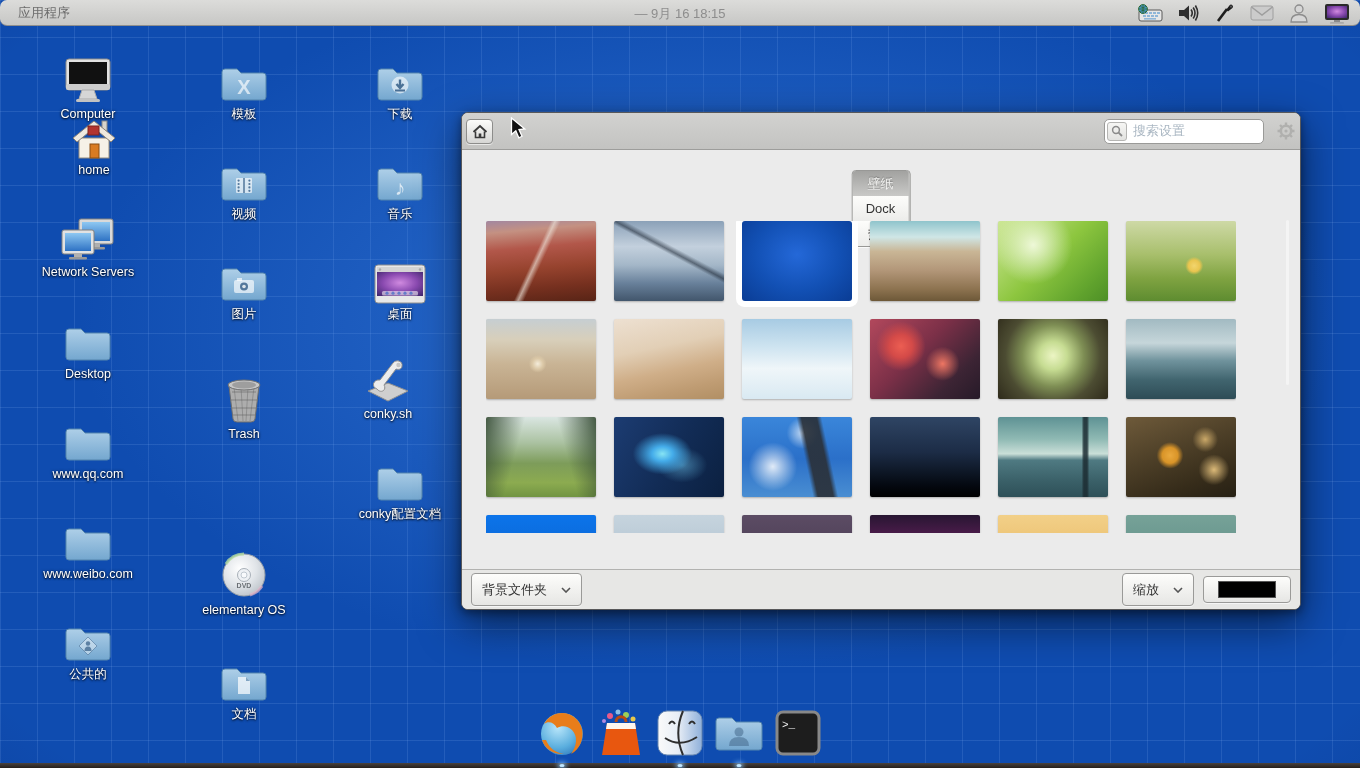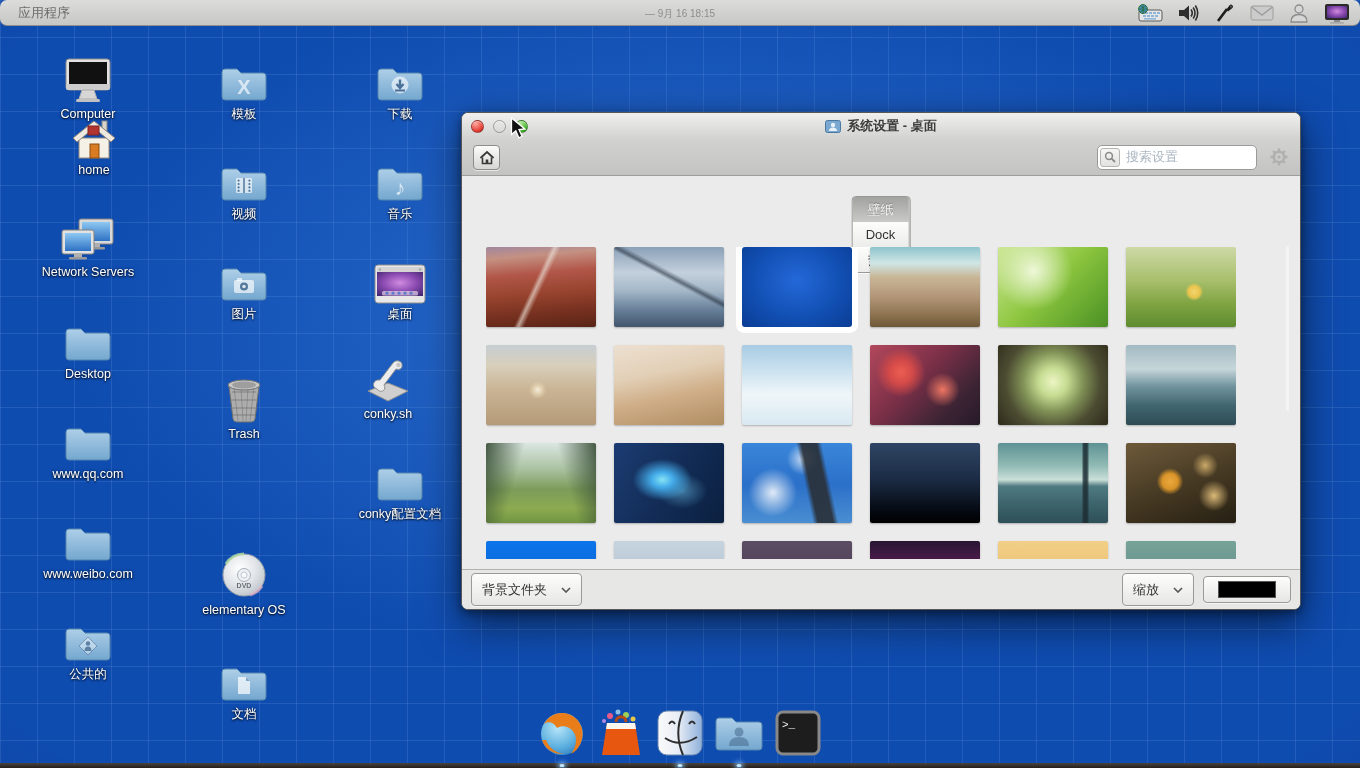--- a/index.html
+++ b/index.html
@@ -15,21 +15,21 @@
   }
   svg { display:block; }
 
   
   .topbar { position:absolute; left:0; top:0; width:1360px; height:26px; z-index:50;
     background:linear-gradient(#dcdcda,#c7c7c5); border-bottom:1px solid #8f8f8d;
     display:flex; align-items:center;border-radius:7px; }
   .topbar .appmenu { position:absolute; left:18px; top:0; height:26px; line-height:26px;
     font-size:13px; color:#6e6e6e; cursor:default; }
   .topbar .clock { position:absolute; left:0; right:0; text-align:center; height:24px;
-    line-height:26px; font-size:10px; color:#8d8d8d; }
+    line-height:26px; font-size:13px; color:#8d8d8d; }
   .tray { position:absolute; right:10px; top:0; height:26px; display:flex; align-items:center; gap:15px; }
   .tray .ticon { display:flex; align-items:center; justify-content:center; height:26px; }
 
   
   .dicon { position:absolute; width:120px; text-align:center; z-index:5; cursor:default; }
   .dicon .ibox { height:52px; display:flex; align-items:flex-end; justify-content:center; }
   .dicon .dlabel { margin-top:3px; font-size:12.5px; color:#ffffff;
     text-shadow:0 1px 2px rgba(0,0,0,0.85), 0 0 3px rgba(0,0,0,0.6); line-height:14px; }
 
   
@@ -41,21 +41,21 @@
     display:flex; align-items:center; position:relative; flex:0 0 auto; }
   .tl-group { position:absolute; left:9px; top:0; height:26px; display:flex; align-items:center; gap:9px; }
   .tl { width:13px; height:13px; border-radius:50%; border:1px solid rgba(0,0,0,0.3);
     box-shadow:inset 0 1px 1px rgba(255,255,255,0.5); cursor:pointer; }
   .tl.red { background:radial-gradient(circle at 35% 28%, #ffa49c, #e23f34 65%, #a81e14); }
   .tl.yellow { background:radial-gradient(circle at 35% 28%, #ffe7ae, #f5a election 0, #f5a923 65%, #c07708); }
   .tl.green { background:radial-gradient(circle at 35% 28%, #c2f0a8, #48b632 65%, #1d7c12); }
   .wtitle { margin:0 auto; display:flex; align-items:center; gap:6px;
     font-size:13px; font-weight:bold; color:#3c3c3c; }
   .toolbar { height:37px; background:linear-gradient(#d2d2d0,#c3c3c1);
-    border-bottom:1px solid #9d9d9b; display:flex; align-items:center; padding:0 11px; flex:0 0 auto; }
+    border-bottom:1px solid #9d9d9b; display:flex; align-items:center; padding:0 4px; flex:0 0 auto; }
   .homebtn { width:27px; height:25px; border-radius:4px; border:1px solid #8d8d8b;
     background:linear-gradient(#fcfcfa,#d6d6d4); display:flex; align-items:center; justify-content:center;
     box-shadow:0 1px 0 rgba(255,255,255,0.6); cursor:pointer; }
   .searchbox { margin-left:auto; width:160px; height:25px; background:#ffffff;
     border:1px solid #9a9a98; border-radius:5px; display:flex; align-items:center; padding:2px; }
   .searchbox .mg { width:20px; height:19px; border:1px solid #b5b5b3; border-radius:3px;
     background:linear-gradient(#f6f6f4,#e2e2e0); display:flex; align-items:center; justify-content:center; }
   .searchbox .ph { margin-left:6px; font-size:13px; color:#a9b6c2; }
   .gear { margin-left:12px; cursor:pointer; }
 
@@ -408,37 +408,20 @@
 <div class="dicon" style="left:340px;top:452px">
   <div class="ibox">
     <svg width="50" height="41" viewBox="0 0 50 41">
         <path d="M3 9 Q3 6 6 6 H18 L22 10 H44 Q47 10 47 13 V34 Q47 37 44 37 H6 Q3 37 3 34 Z" fill="url(#fold)" stroke="#5585ad"></path>
       </svg>
   </div>
   <div class="dlabel">conky配置文档</div>
 </div>
 
 <div class="window">
-  <div class="titlebar">
-    <div class="tl-group">
-      <div class="tl red"></div>
-      <div class="tl yellow"></div>
-      <div class="tl green"></div>
-    </div>
-    <div class="wtitle">
-      <span>
-        <svg width="16" height="14" viewBox="0 0 16 14">
-          <rect x="0.5" y="1.5" width="15" height="12" rx="2" fill="#7aa8d0" stroke="#4a78a0"></rect>
-          <circle cx="8" cy="6" r="2.2" fill="#e8f0f8"></circle>
-          <path d="M4 12 Q4 8.5 8 8.5 Q12 8.5 12 12 Z" fill="#e8f0f8"></path>
-        </svg>
-      </span>
-      <span>系统设置 - 桌面</span>
-    </div>
-  </div>
   <div class="toolbar">
     <div class="homebtn">
       <svg width="16" height="15" viewBox="0 0 16 15">
         <path d="M1.5 8 L8 2 L14.5 8" fill="none" stroke="#3a3a3a" stroke-width="1.8"></path>
         <path d="M3.5 7.5 V13.5 H12.5 V7.5" fill="none" stroke="#3a3a3a" stroke-width="1.6"></path>
         <rect x="6.7" y="9.5" width="2.6" height="4" fill="#3a3a3a"></rect>
       </svg>
     </div>
     <div class="searchbox">
       <span class="mg">

